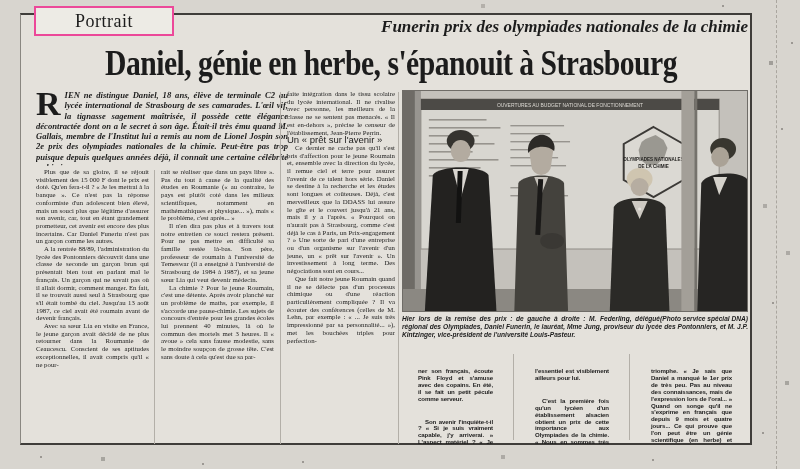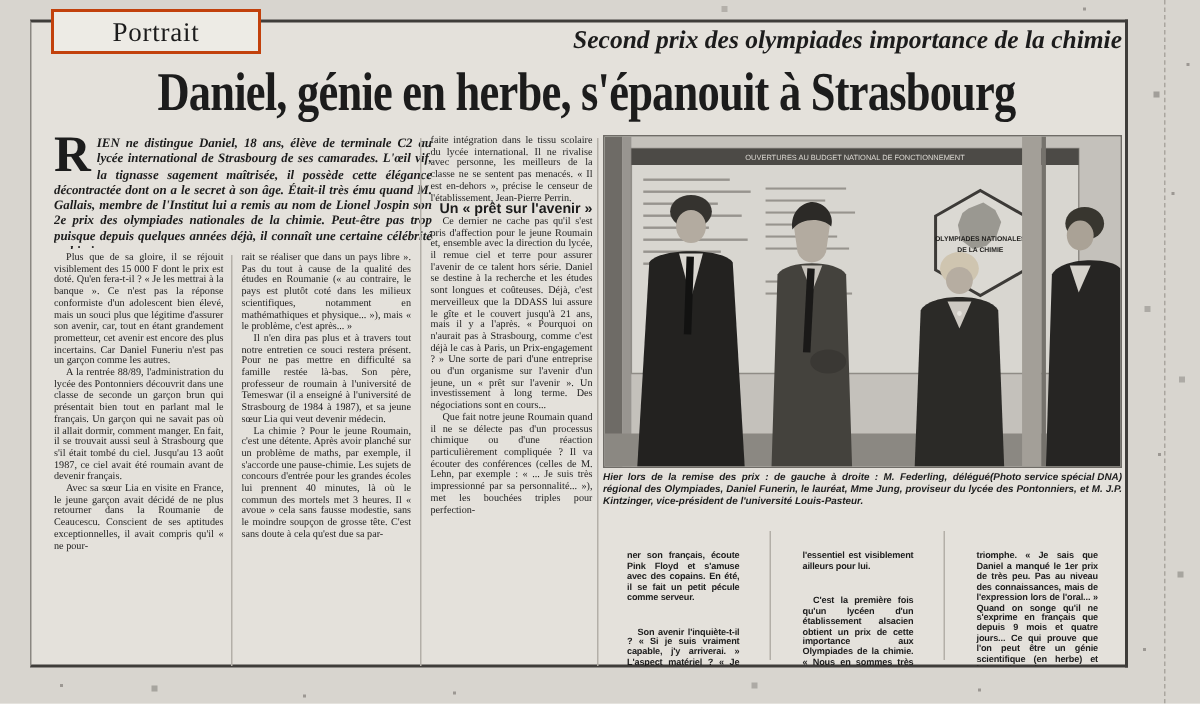--- a/index.html
+++ b/index.html
@@ -10,21 +10,21 @@
     color:#1c1c1c;
   }
   .article-frame{
     position:absolute; left:20px; top:13px; width:732px; height:432px;
     background:#e4e1db;
     border:2px solid #3f3d3a; border-left:1px solid #8a8781;
     box-sizing:border-box;
   }
   .portrait-box{
     position:absolute; left:34px; top:6px; width:140px; height:30px;
-    background:#edebe5; border:2px solid #c2410c; box-sizing:border-box;
+    background:#edebe5; border:2px solid #ec4899; box-sizing:border-box;
     display:flex; align-items:center; justify-content:center;
     font-size:18px; letter-spacing:.5px;
   }
   .kicker{
     position:absolute; left:300px; top:17px; width:448px;
     text-align:right; font-size:17px; font-weight:bold; font-style:italic;
     white-space:nowrap;
   }
   .headline{
     position:absolute; left:28px; top:42px; width:726px;
@@ -45,21 +45,21 @@
     position:absolute; overflow:hidden;
     font-size:6.8px; line-height:7.7px; text-align:justify;
   }
   .bcol p{margin:0; text-indent:8px;}
   .bcol p.cont{text-indent:0;}
   #col1{left:36px; top:168px; width:113px; height:278px;}
   #col2{left:161px; top:168px; width:113px; height:278px;}
   #col3{left:287px; top:90px;  width:108px; height:356px;}
   .subhead{
     font-family:"Liberation Sans", sans-serif;
-    font-weight:bold; font-size:9.5px; text-align:right;
+    font-weight:normal; font-size:9.5px; text-align:left;
     margin:5px 0 4px 0; text-indent:0 !important;
   }
   .vrule{position:absolute; width:1px; background:#b3afa8;}
   #rule12{left:154px; top:170px; height:274px;}
   #rule23{left:280px; top:92px;  height:352px;}
   #rule3p{left:398px; top:92px;  height:352px;}
   #rule45{left:513px; top:354px; height:86px;}
   #rule56{left:629px; top:354px; height:86px;}
   .photo{
     position:absolute; left:402px; top:90px; width:346px; height:222px;
@@ -104,21 +104,21 @@
 <body>
 
 <div id="page">
 
   <div class="article-frame"></div>
 
   <div class="portrait-box">
     <span>Portrait</span>
   </div>
 
-  <div class="kicker">Second prix des olympiades importance de la chimie</div>
+  <div class="kicker">Funerin prix des olympiades nationales de la chimie</div>
 
   <div class="headline">Daniel, génie en herbe, s'épanouit à Strasbourg</div>
 
   <div class="lead">
     <span class="dropcap">R</span><span>IEN ne distingue Daniel, 18 ans, élève de terminale C2 au lycée international de Strasbourg de ses camarades. L'œil vif, la tignasse sagement maîtrisée, il possède cette élégance décontractée dont on a le secret à son âge. Était-il très ému quand M. Gallais, membre de l'Institut lui a remis au nom de Lionel Jospin son 2e prix des olympiades nationales de la chimie. Peut-être pas trop puisque depuis quelques années déjà, il connaît une certaine célébrité « chimique ».</span>
   </div>
 
   <div id="col1" class="bcol">
     <p>Plus que de sa gloire, il se réjouit visiblement des 15 000 F dont le prix est doté. Qu'en fera-t-il ? « Je les mettrai à la banque ». Ce n'est pas la réponse conformiste d'un adolescent bien élevé, mais un souci plus que légitime d'assurer son avenir, car, tout en étant grandement prometteur, cet avenir est encore des plus incertains. Car Daniel Funeriu n'est pas un garçon comme les autres.</p>
     <p>A la rentrée 88/89, l'administration du lycée des Pontonniers découvrit dans une classe de seconde un garçon brun qui présentait bien tout en parlant mal le français. Un garçon qui ne savait pas où il allait dormir, comment manger. En fait, il se trouvait aussi seul à Strasbourg que s'il était tombé du ciel. Jusqu'au 13 août 1987, ce ciel avait été roumain avant de devenir français.</p>

